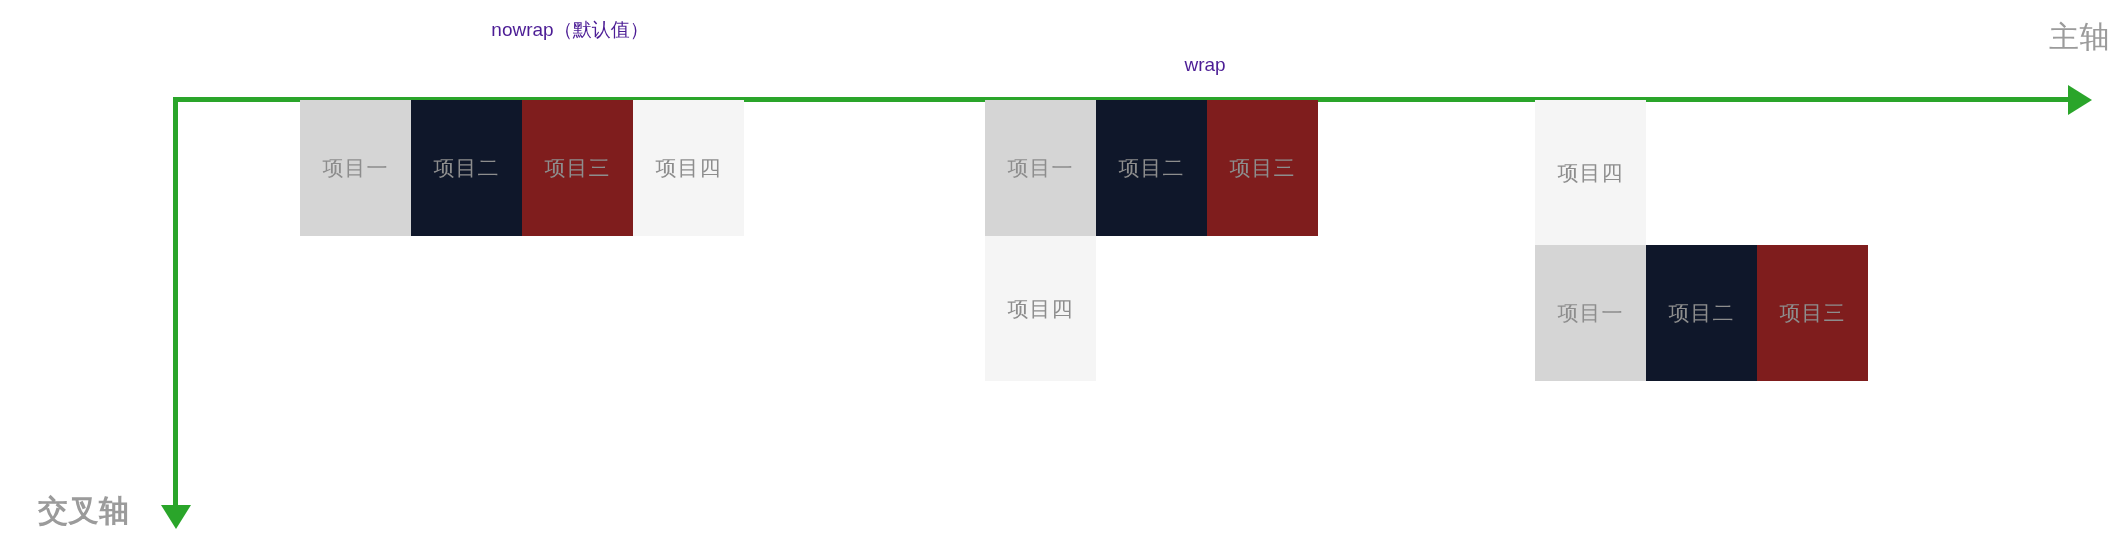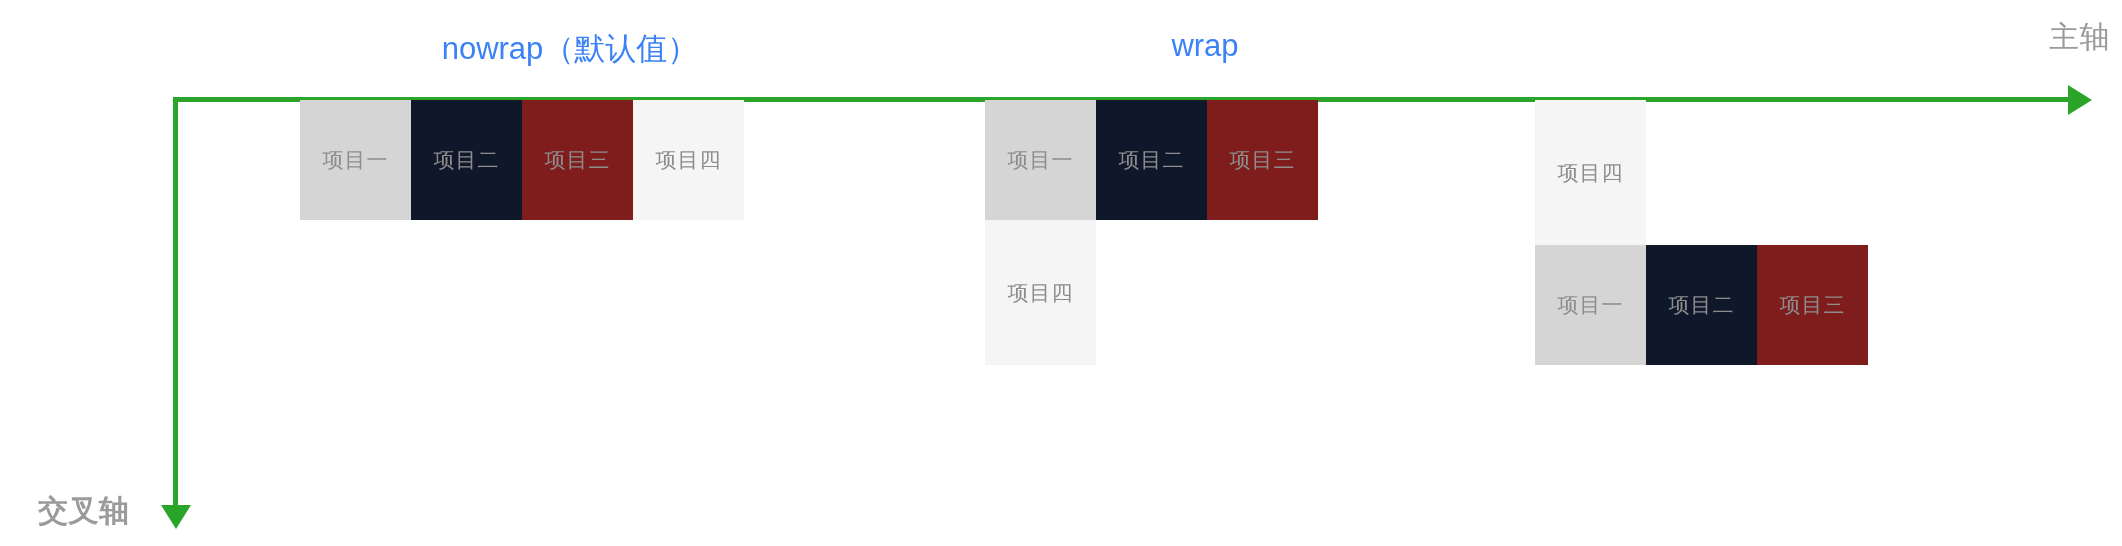--- a/index.html
+++ b/index.html
@@ -47,41 +47,41 @@
     font-size:30px;
     white-space:nowrap;
     letter-spacing:.5px;
   }
   #main-axis-caption{right:12px;top:17px;}
   #cross-axis-caption{left:38px;top:491px;font-weight:bold;}
 
   
   .group-title{
     position:absolute;
-    top:28px;
-    color:#3b82f6;
-    font-size:31px;
+    top:17px;
+    color:#4c1d95;
+    font-size:19px;
     white-space:nowrap;
     transform:translateX(-50%);
   }
 
   
   .group{
     position:absolute;
     top:100px;
   }
   .row{
     display:flex;
     flex-direction:row;
   }
   .row.r2{margin-top:0;}
 
   .item{
     width:111px;
-    height:120px;
+    height:136px;
     box-sizing:border-box;
     display:flex;
     align-items:center;
     justify-content:center;
     color:#8d8d8d;
     font-size:21px;
     letter-spacing:1px;
   }
   .item.tall{height:145px;}
 
@@ -129,14 +129,14 @@
         </div>
         <div class="row r2">
           <div class="item c1">项目一</div>
           <div class="item c2">项目二</div>
           <div class="item c3">项目三</div>
         </div>
       </div>
     </div>
 
 <div class="group-title" style="left: 570px;">nowrap（默认值）</div>
-    <div class="group-title" style="left: 1205px;">wrap</div>
+    <div class="group-title" style="left: 1205px; margin-top: 37px;">wrap</div>
   </div>
 
 </body></html>

